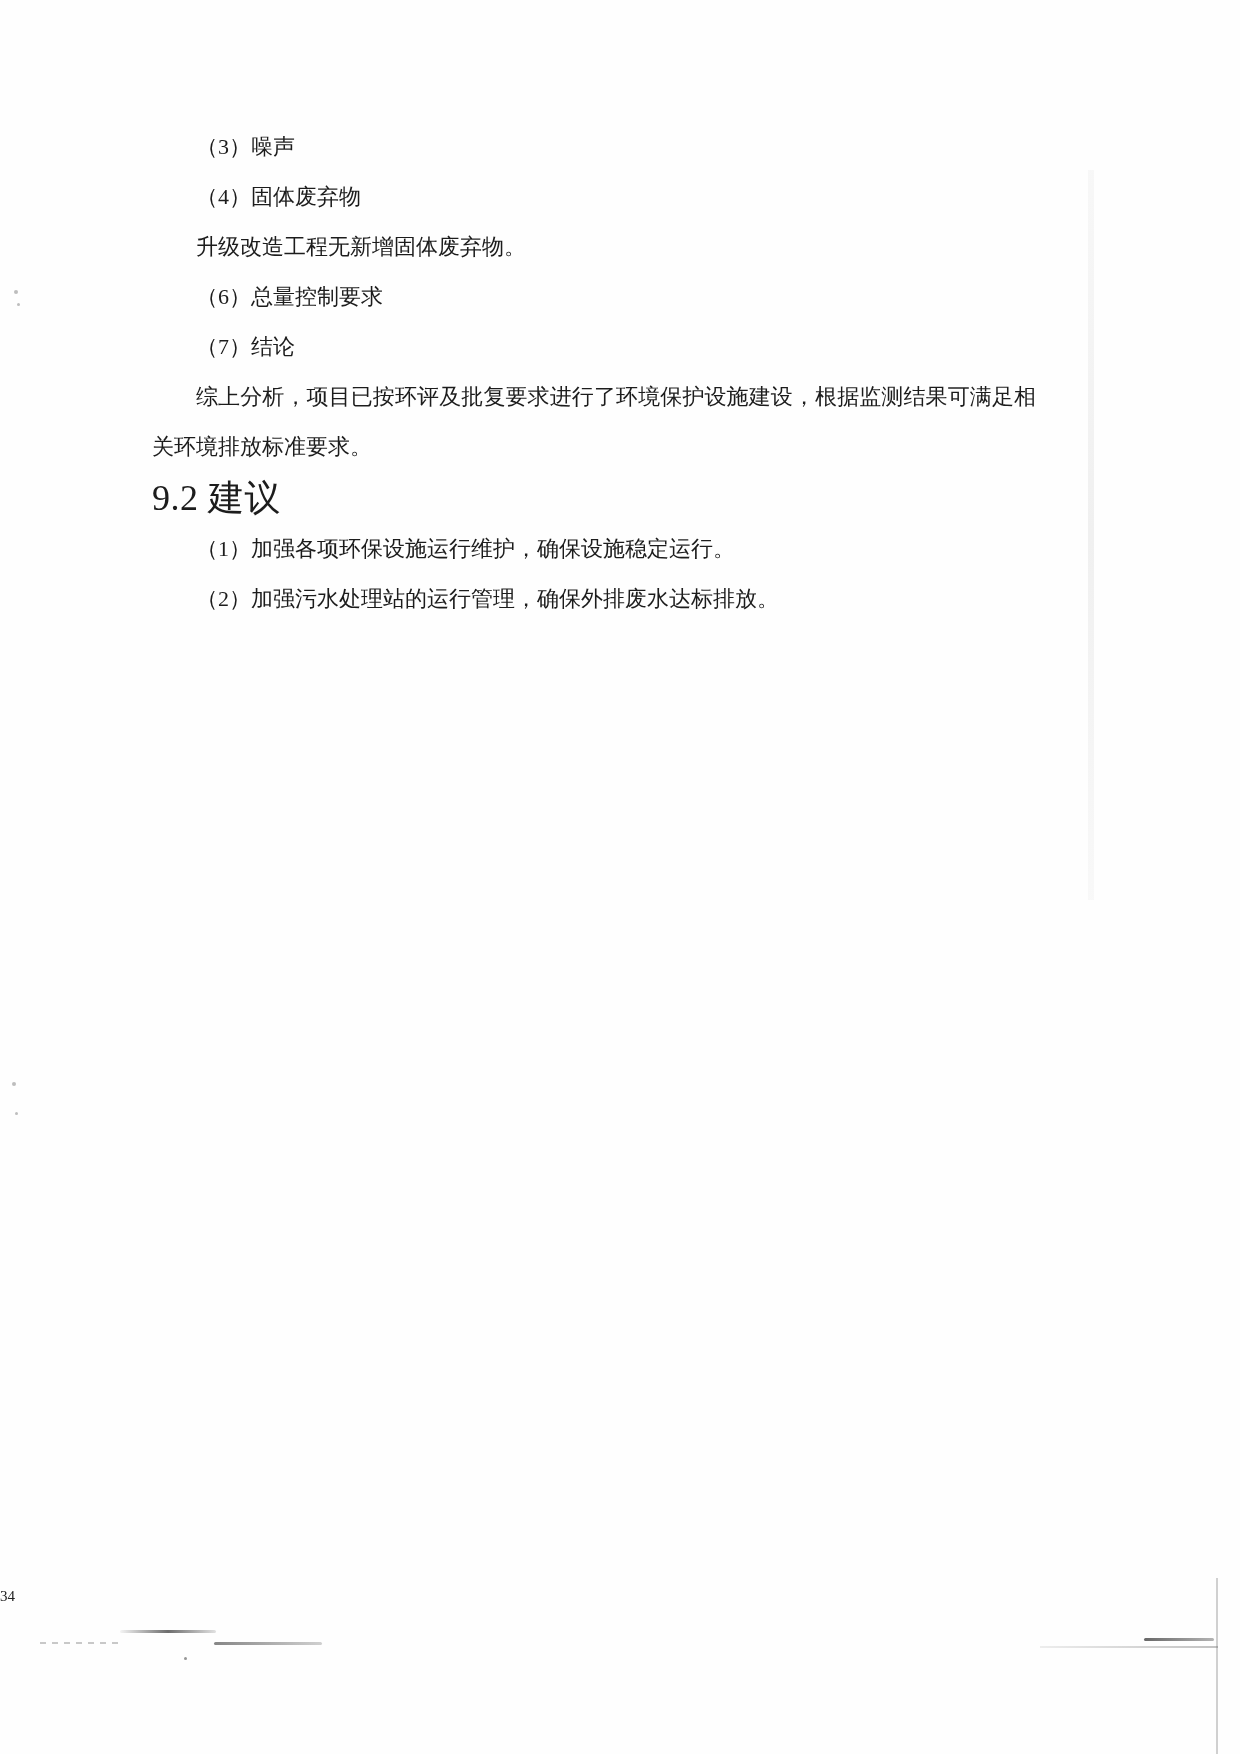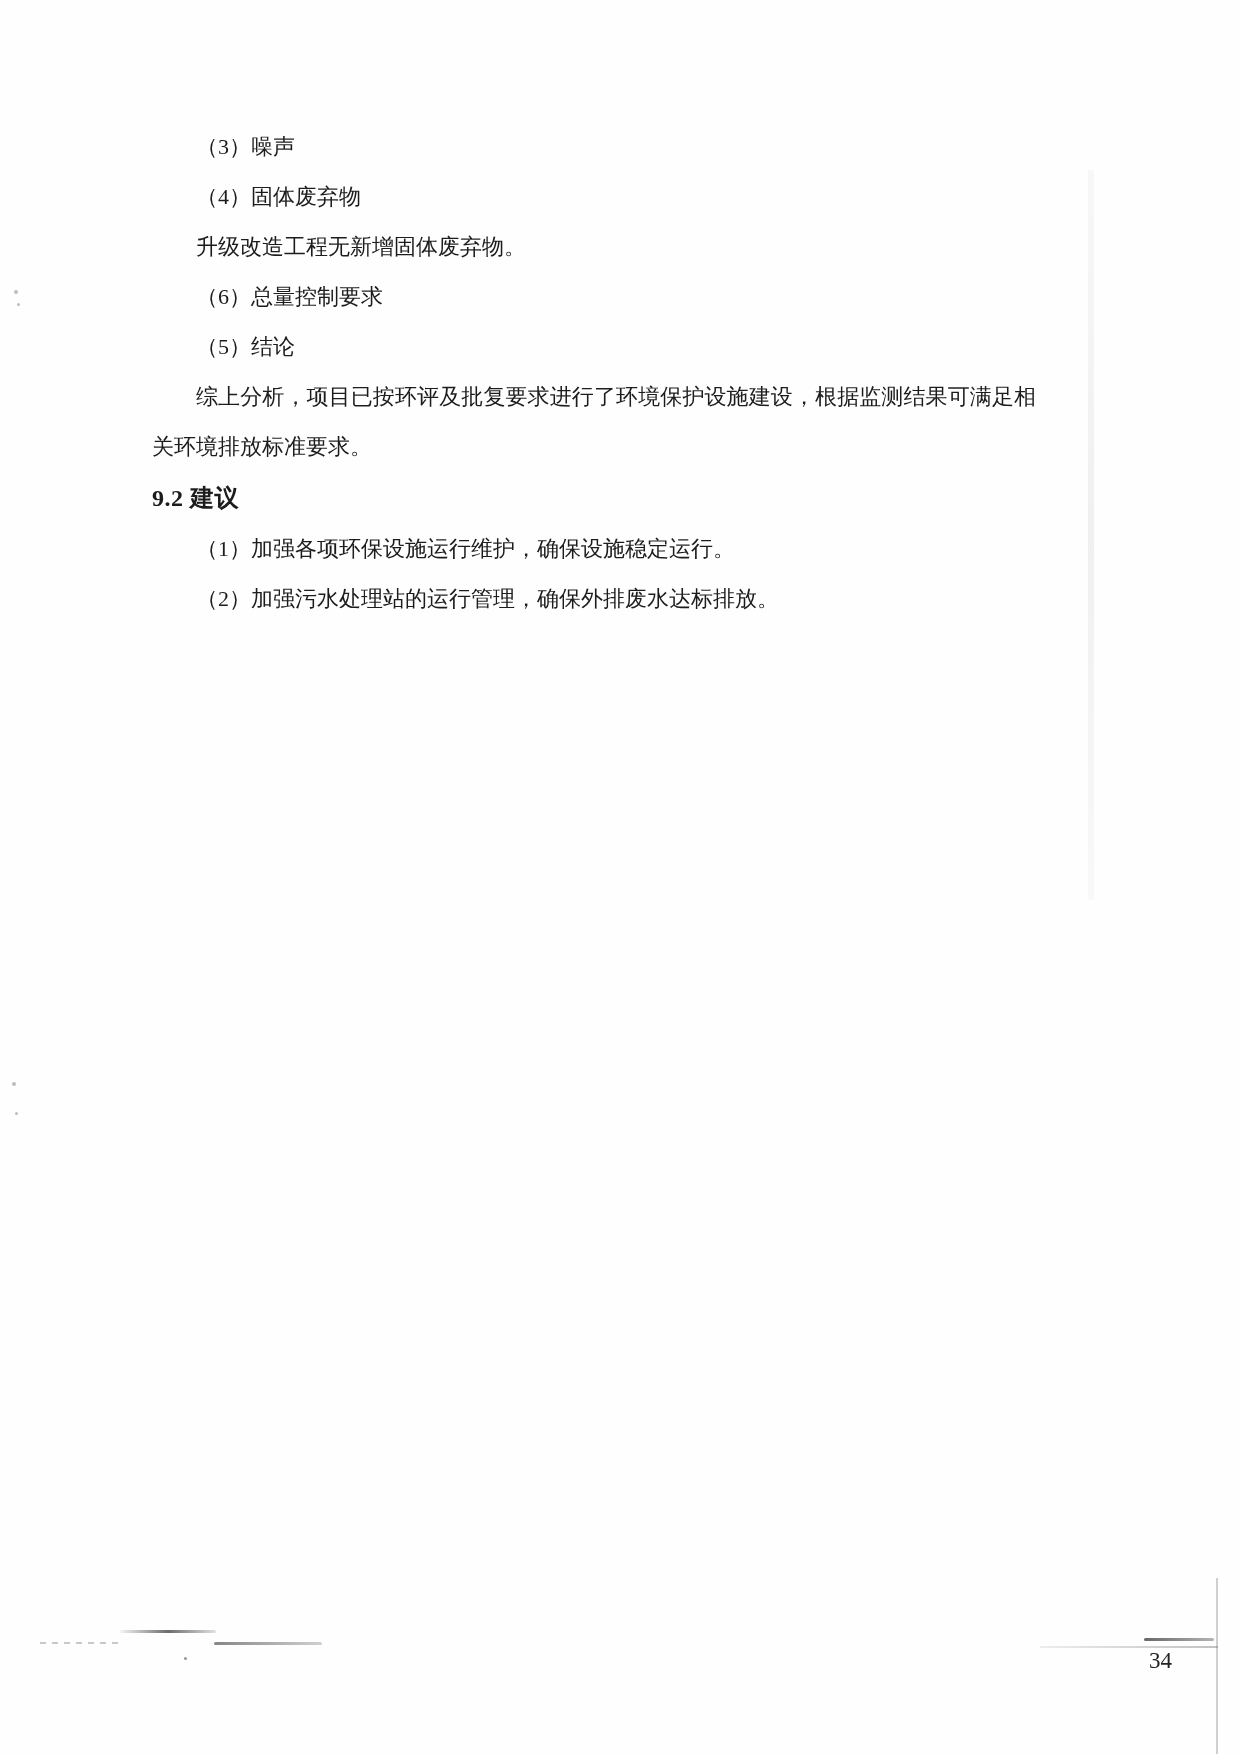--- a/index.html
+++ b/index.html
@@ -23,30 +23,30 @@
     padding-left:44px;
     margin:0;
   }
   .para{
     margin:0;
     text-indent:44px;
     text-align:justify;
   }
   .h2{
     margin:0;
-    font-size:24px;
-    font-weight:bold;
+    font-size:36px;
+    font-weight:normal;
     line-height:52px;
     letter-spacing:0.5px;
   }
   .page-number{
     position:absolute;
-    top:1648px;left:0;width:1172px;
-    text-align:right;
-    font-size:23px;
+    top:1588px;left:0;width:1172px;
+    text-align:left;
+    font-size:15px;
     color:#222;
   }
   
   .artifact{position:absolute;pointer-events:none;}
   .v-shadow{
     left:1088px;top:170px;width:6px;height:730px;
     background:linear-gradient(180deg,rgba(200,200,200,.12),rgba(190,190,190,.22),rgba(200,200,200,.10));
   }
   .v-edge{
     left:1216px;top:1578px;width:2px;height:176px;
@@ -80,21 +80,21 @@
 
 
     <div class="subhead">（4）固体废弃物</div>
 
     <p class="para">升级改造工程无新增固体废弃物。</p>
 
     <div class="subhead">（6）总量控制要求</div>
 
 
 
-    <div class="subhead">（5）结论</div>
+    <div class="subhead">（7）结论</div>
 
     <p class="para">综上分析，项目已按环评及批复要求进行了环境保护设施建设，根据监测结果可满足相关环境排放标准要求。</p>
 
     <div class="h2">9.2 建议</div>
 
     <p class="para">（1）加强各项环保设施运行维护，确保设施稳定运行。</p>
 
     <p class="para">（2）加强污水处理站的运行管理，确保外排废水达标排放。</p>
 
   </div>

